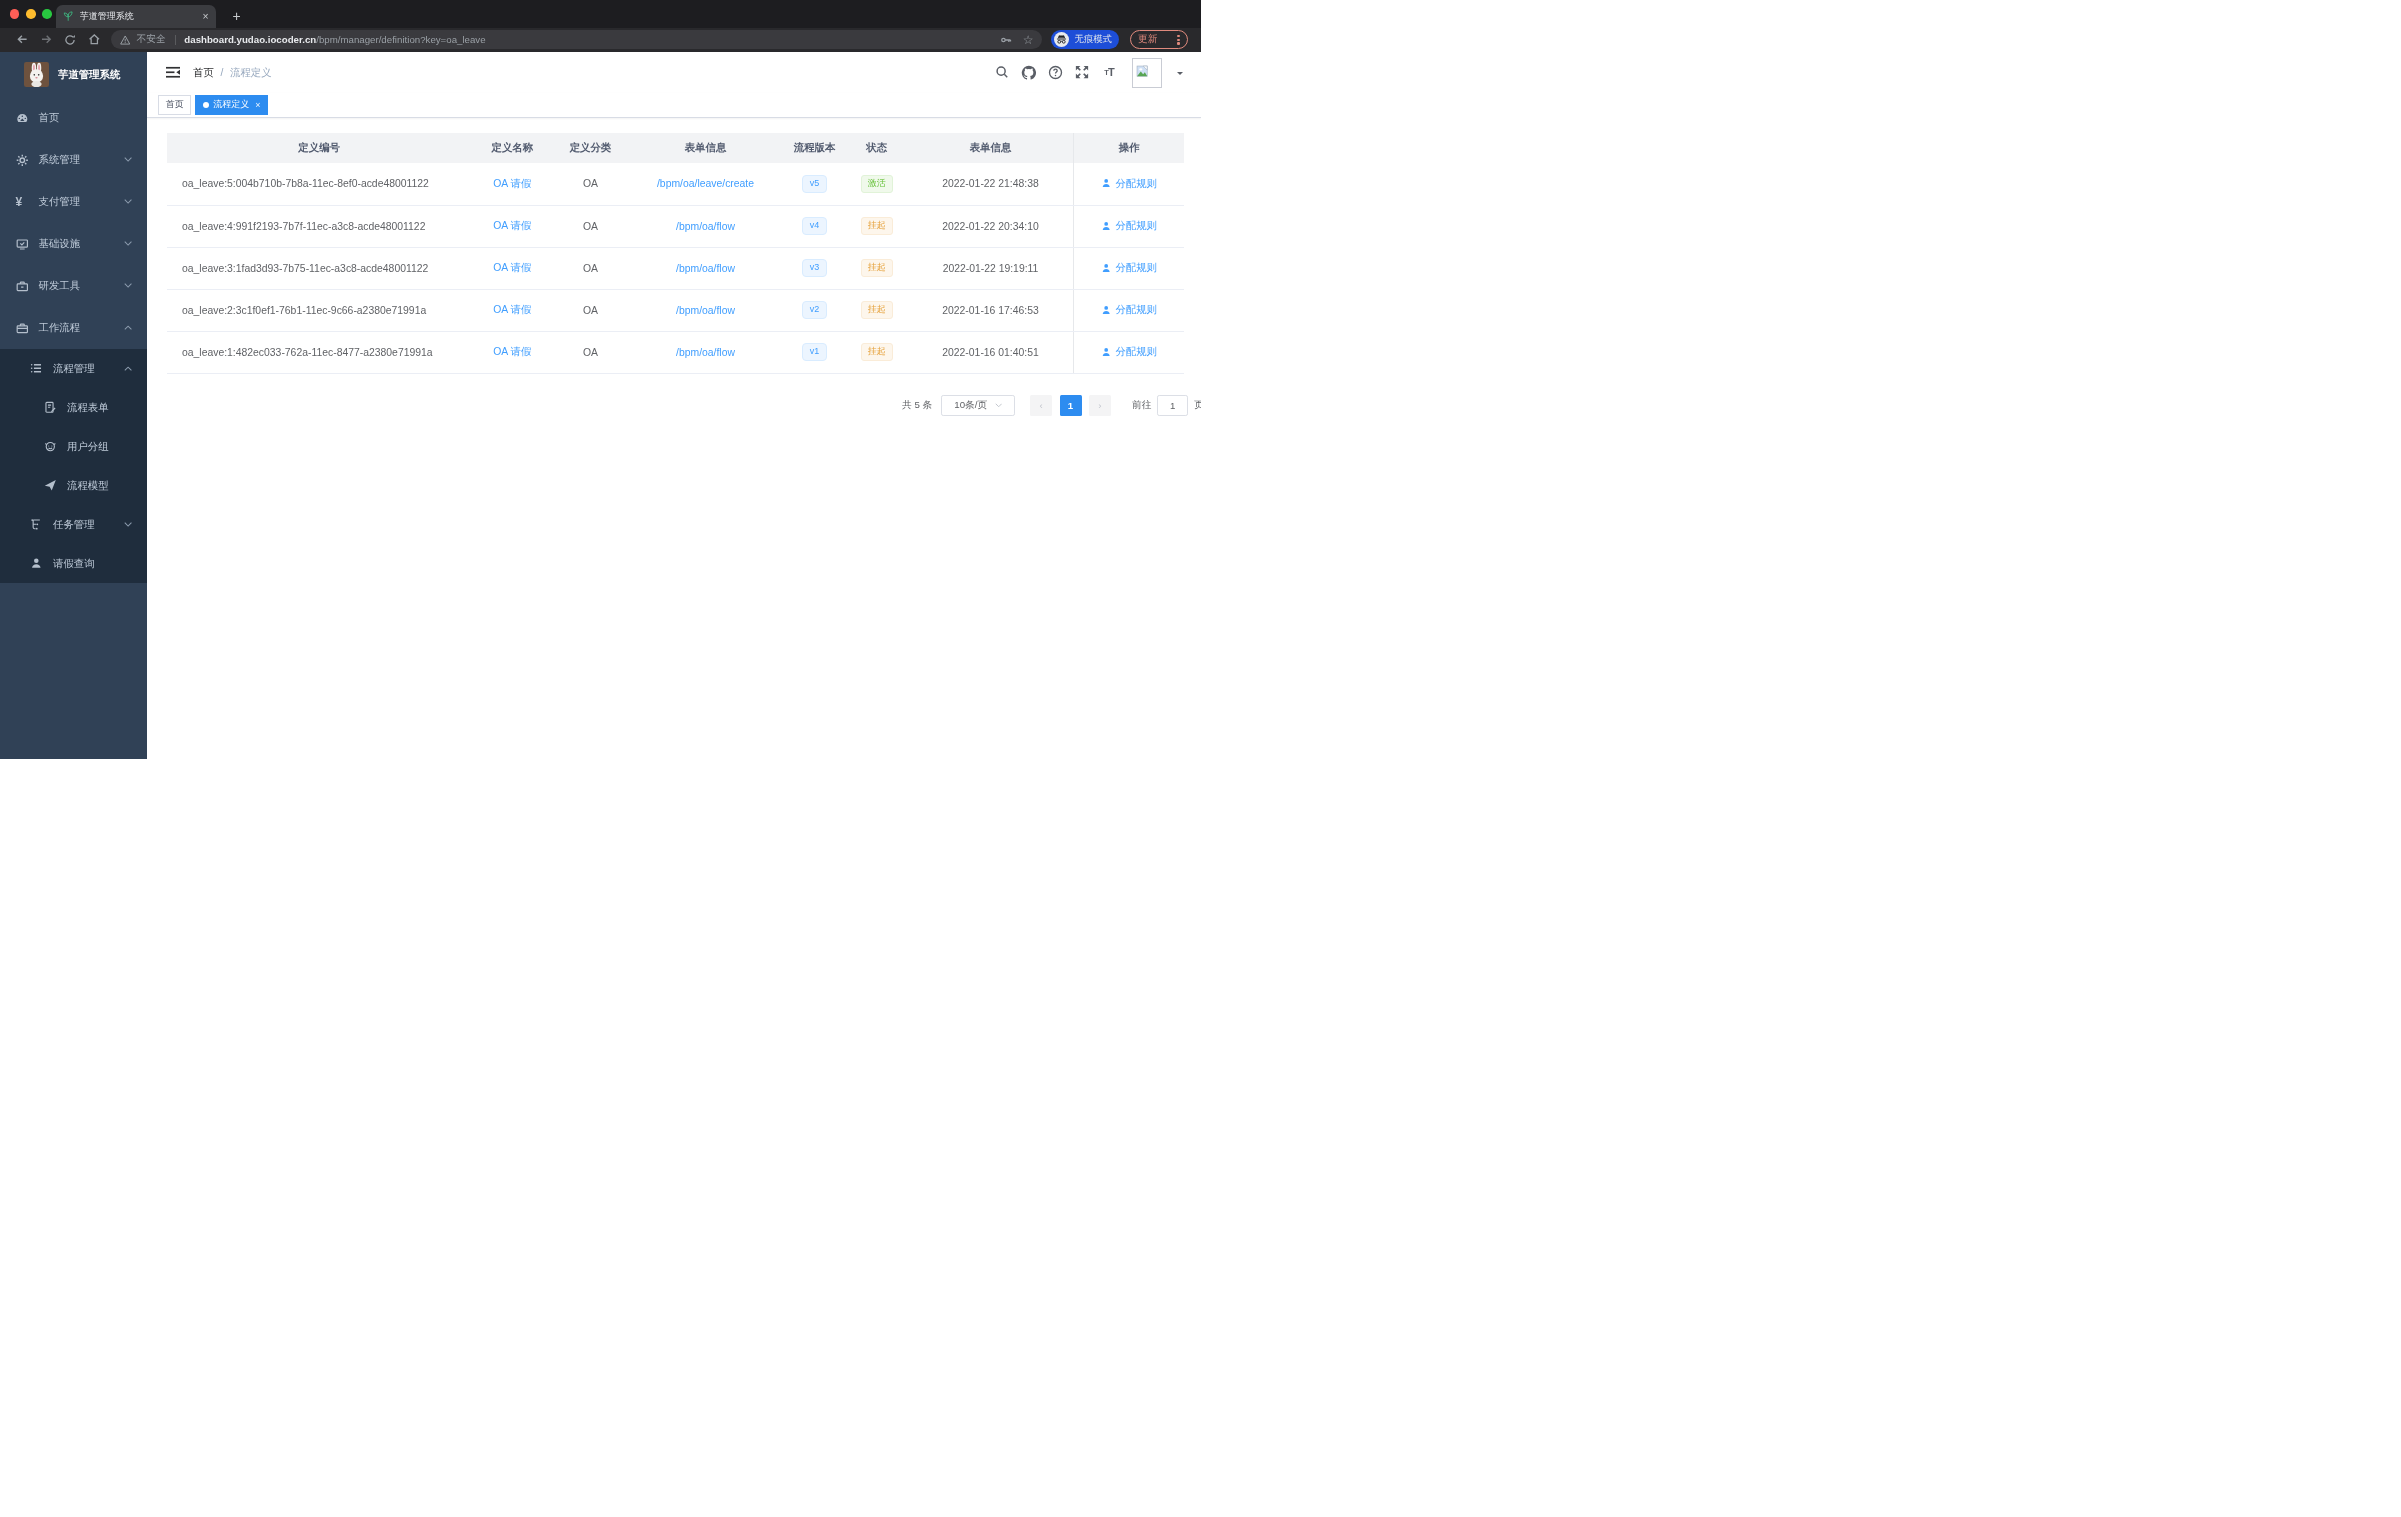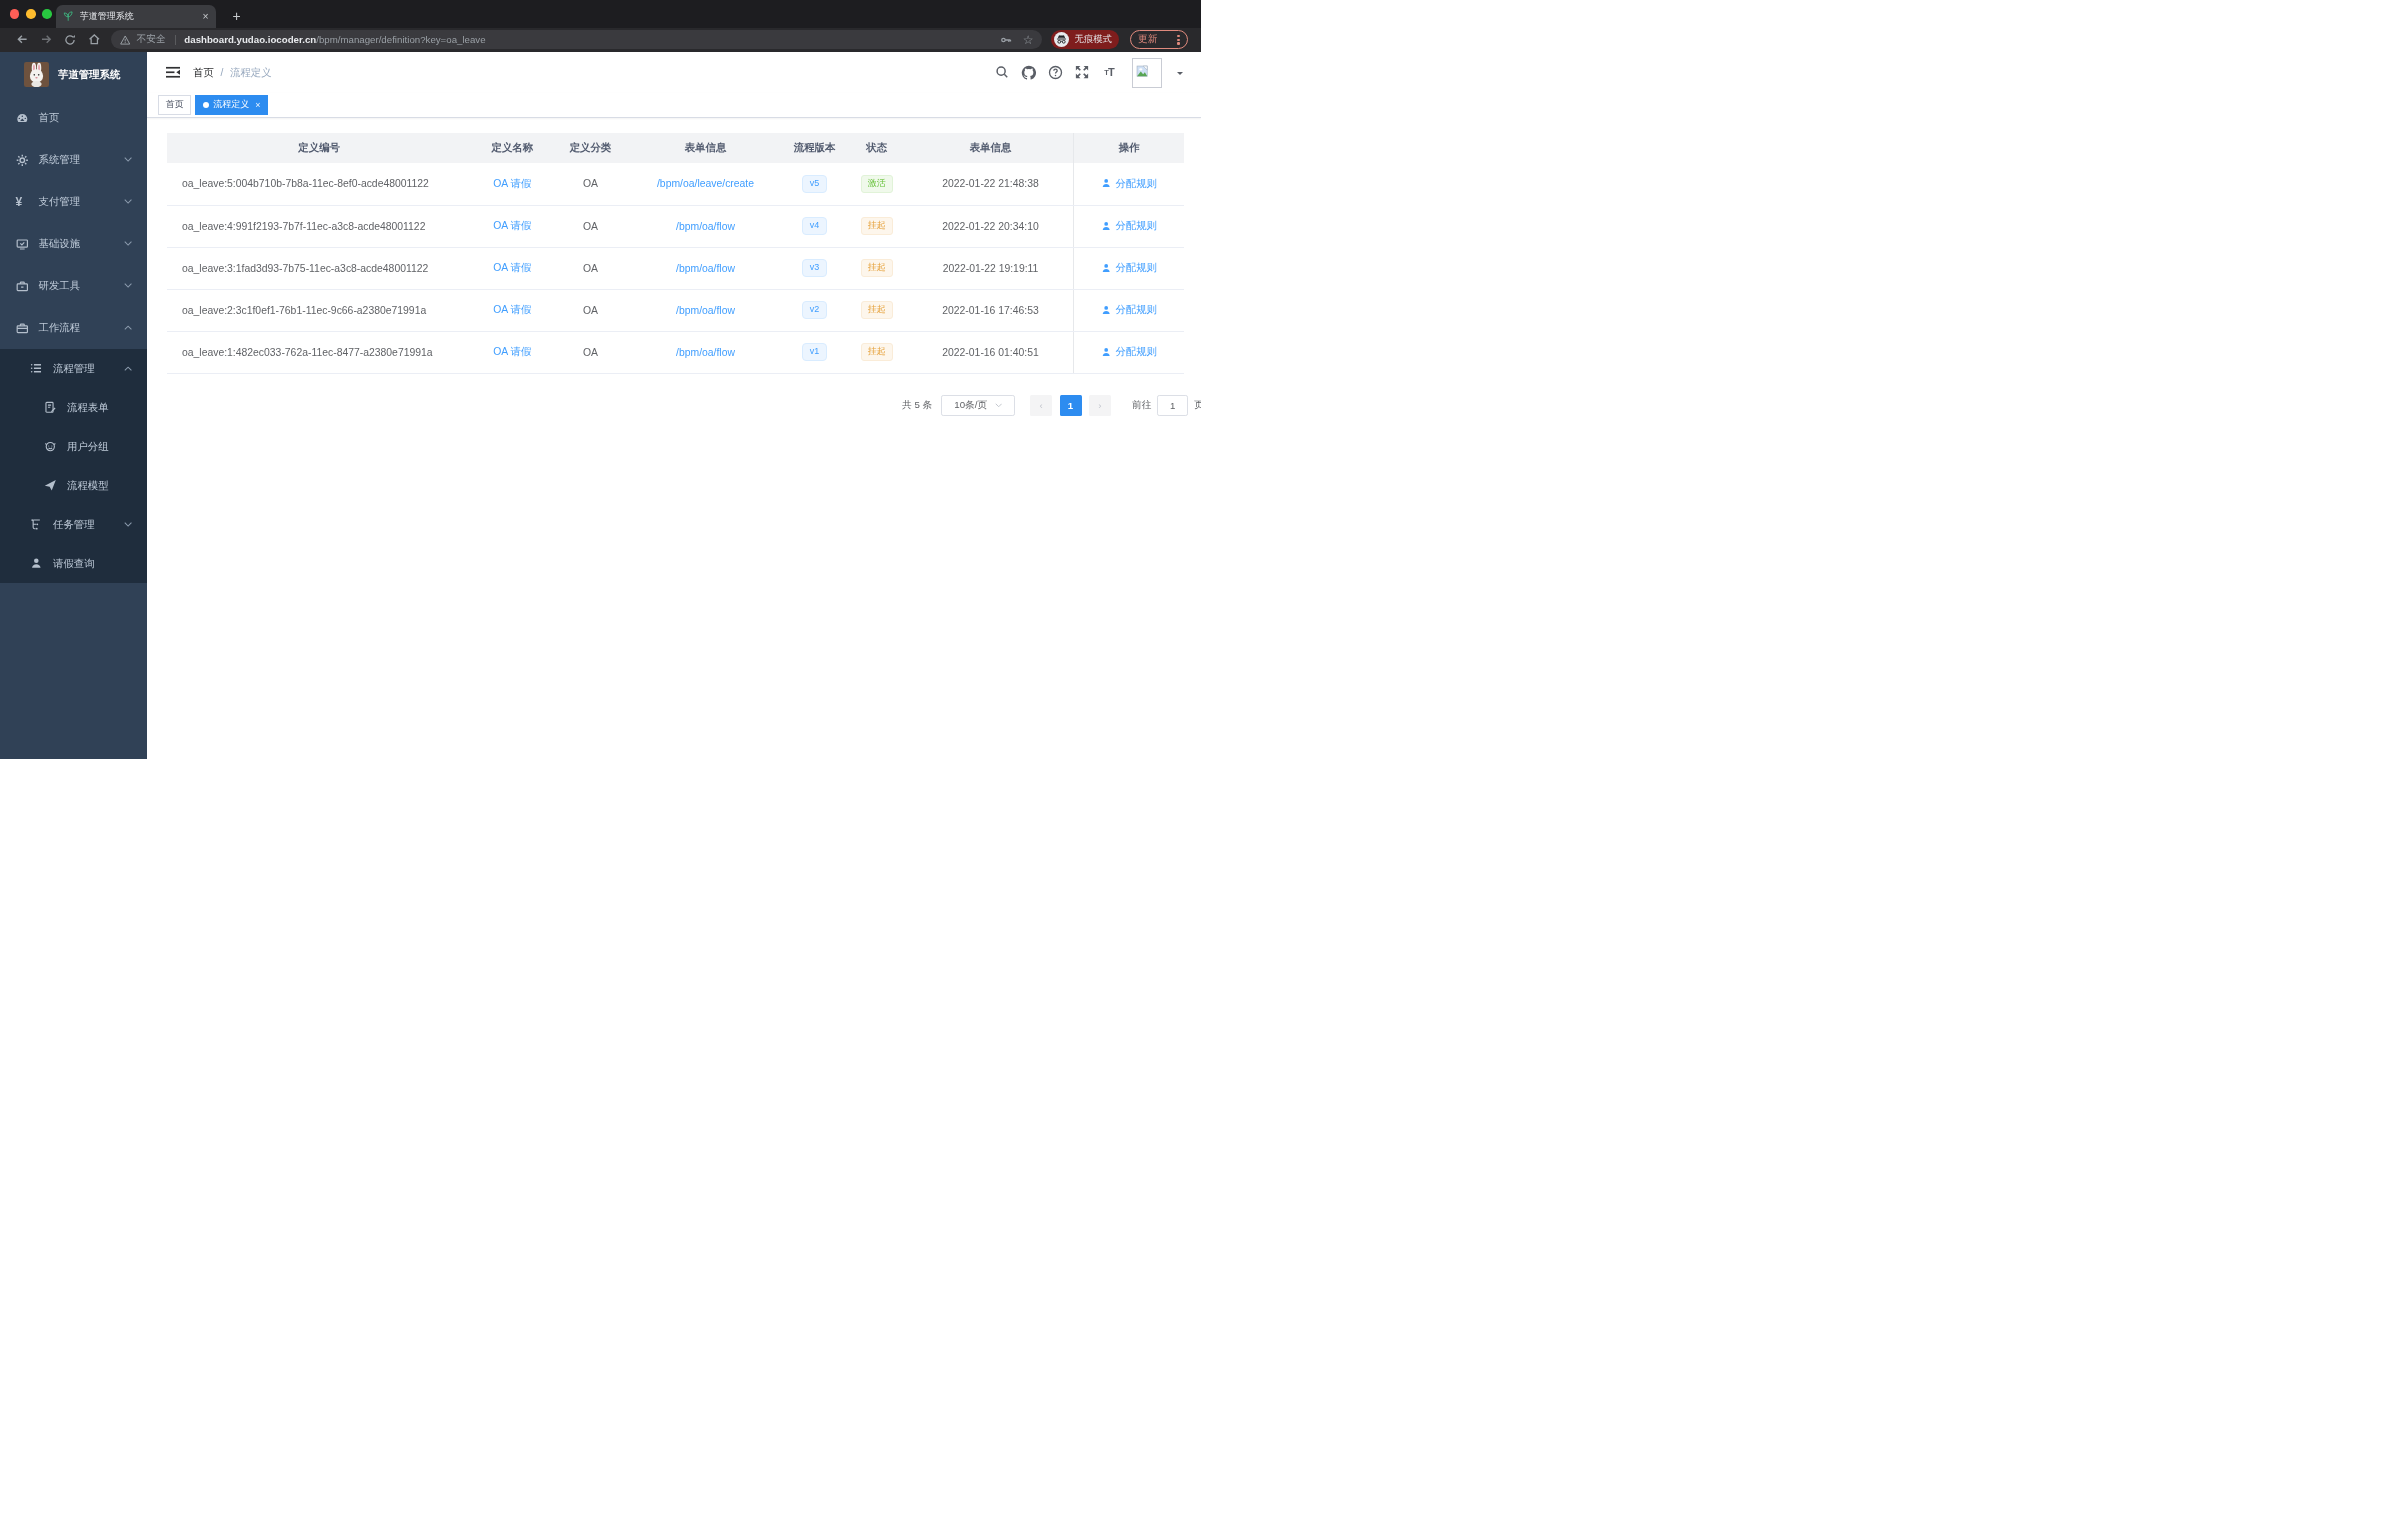--- a/index.html
+++ b/index.html
@@ -22,21 +22,21 @@
     display:flex; align-items:center; padding:0 13px; gap:4.5px; }
   .navbtn { width:19.3px; height:19.3px; display:flex; align-items:center; justify-content:center; color:#9aa0a6; }
   .addressbar { height:19.3px; flex:1; background:#3a3a3e; border-radius:9.7px; display:flex; align-items:center;
     padding:0 9px; gap:6px; margin-left:3px; }
   .sec-label { color:#9aa0a6; font-size:9.7px; }
   .addr-div { width:0.7px; height:10.4px; background:#5a5b5e; margin:0 3px; }
   .url { font-size:9.7px; white-space:nowrap; overflow:hidden; flex:1; }
   .url .host { color:#e8eaed; font-weight:bold; }
   .url .path { color:#9aa0a6; }
   .pill-icons { display:flex; gap:10.4px; margin-left:auto; color:#9aa0a6; align-items:center; }
-  .incog { height:19.3px; background:#7f1d1d; border-radius:9.7px; display:flex; align-items:center;
+  .incog { height:19.3px; background:#1d4ed8; border-radius:9.7px; display:flex; align-items:center;
     gap:5.2px; padding:0 7.4px 0 3px; margin-left:4.5px; }
   .incog span { color:#e8eaed; font-size:9.3px; }
   .update-btn { height:19.3px; border:0.7px solid #e08a7d; border-radius:9.7px; display:flex; align-items:center;
     gap:20px; padding:0 7.4px; margin-left:6px; color:#e08a7d; font-size:9.7px; }
   .dots { display:inline-flex; flex-direction:column; gap:1.5px; }
   .dots i { width:2.2px; height:2.2px; border-radius:50%; background:#e08a7d; }
 
   
   .app { position:absolute; top:52px; left:0; right:0; bottom:0; background:#fff; }
 

